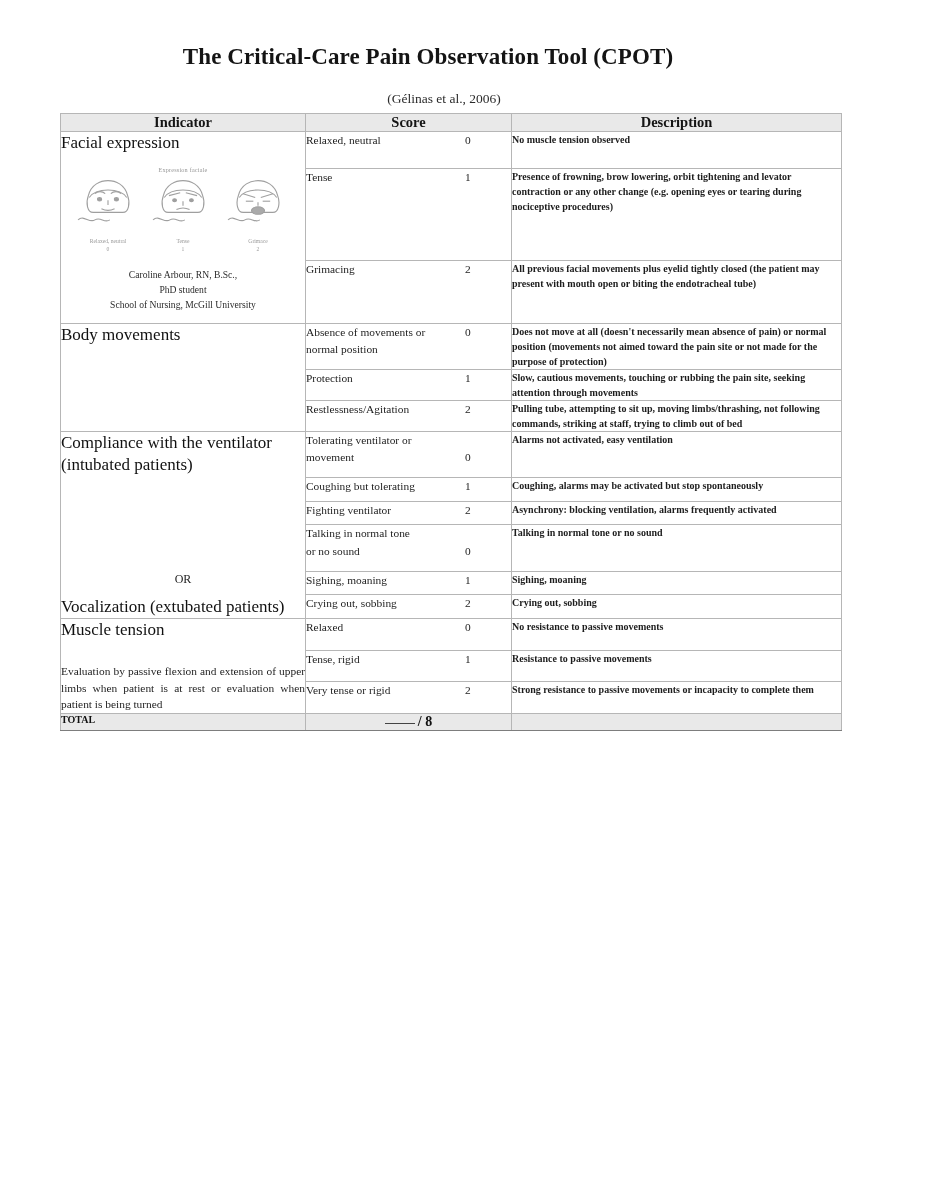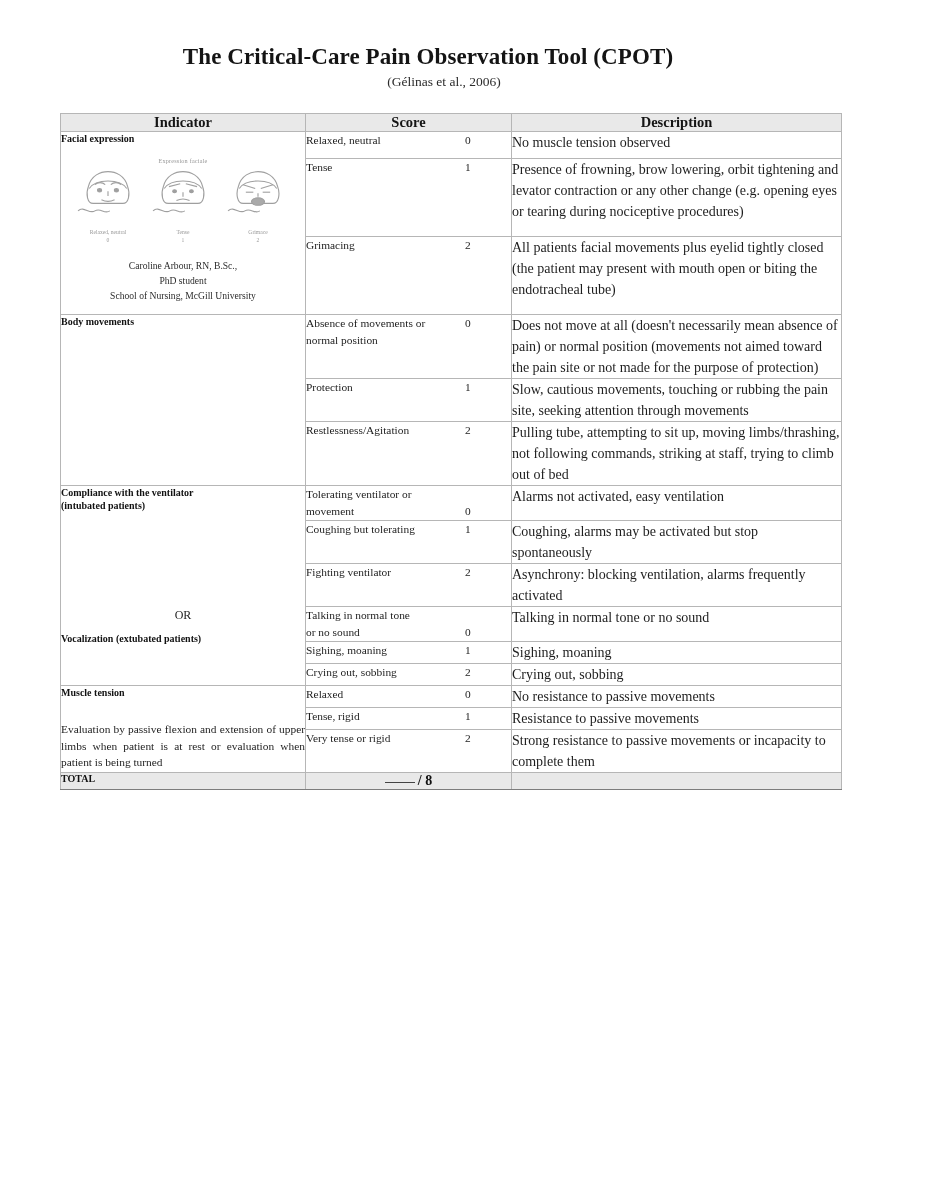--- a/index.html
+++ b/index.html
@@ -35,21 +35,21 @@
     font-size: 23px;
     font-weight: bold;
     letter-spacing: 0.1px;
     color: #141414;
     line-height: 1.15;
     margin: 0;
   }
   .doc-subtitle {
     font-size: 13.5px;
     color: #2b2b2b;
-    margin-top: 5px;
+    margin-top: 22px;
     line-height: 1.1;
     padding-left: 32px;
   }
 
   
   .cpot-table {
     position: absolute;
     left: 60px;
     top: 113px;
     width: 781px;
@@ -75,22 +75,22 @@
     text-align: center;
     padding: 9px 4px 9px 4px;
     color: #141414;
   }
 
   
   tr.section-start > td { border-top: 1px solid #7d7d7d; }
 
   .ind-cell { padding: 7px 8px 8px 9px; }
   .ind-title {
-    font-size: 10px;
-    font-weight: bold;
+    font-size: 17px;
+    font-weight: normal;
     color: #111;
     line-height: 1.3;
   }
   .ind-sub {
     font-size: 11.4px;
     color: #1d1d1d;
     line-height: 1.45;
     text-align: justify;
     margin-top: 22px;
   }
@@ -116,23 +116,24 @@
   .score-label { flex: 1 1 auto; padding-right: 8px; }
   .score-num {
     flex: 0 0 auto;
     width: 46px;
     text-align: left;
     padding-left: 24px;
   }
 
   .desc-cell {
     padding: 7px 10px 8px 10px;
-    font-size: 14px;
+    font-size: 10px;
     color: #1d1d1d;
     line-height: 1.5;
+    font-weight: bold;
   }
 
   
   tr.total-row > td {
     background: #e9e9e9;
     border-top: 1px solid #7d7d7d;
     border-bottom: 1px solid #7d7d7d;
   }
   .total-label {
     padding: 11px 10px 12px 9px;
@@ -306,21 +307,21 @@
         <td class="desc-cell">Presence of frowning, brow lowering, orbit tightening and levator contraction
 or any other change (e.g. opening eyes or tearing during nociceptive procedures)</td>
       </tr>
       <tr>
         <td class="score-cell">
           <div class="score-row">
             <span class="score-label">Grimacing</span>
             <span class="score-num">2</span>
           </div>
         </td>
-        <td class="desc-cell">All patients facial movements plus eyelid tightly closed (the patient may present with mouth open or biting the endotracheal tube)</td>
+        <td class="desc-cell">All previous facial movements plus eyelid tightly closed (the patient may present with mouth open or biting the endotracheal tube)</td>
       </tr>
 
       <tr class="section-start">
         <td class="ind-cell" rowspan="3">
           <div class="ind-title">Body movements</div>
         </td>
         <td class="score-cell">
           <div class="score-row">
             <span class="score-label">Absence of movements
 or normal position</span>

